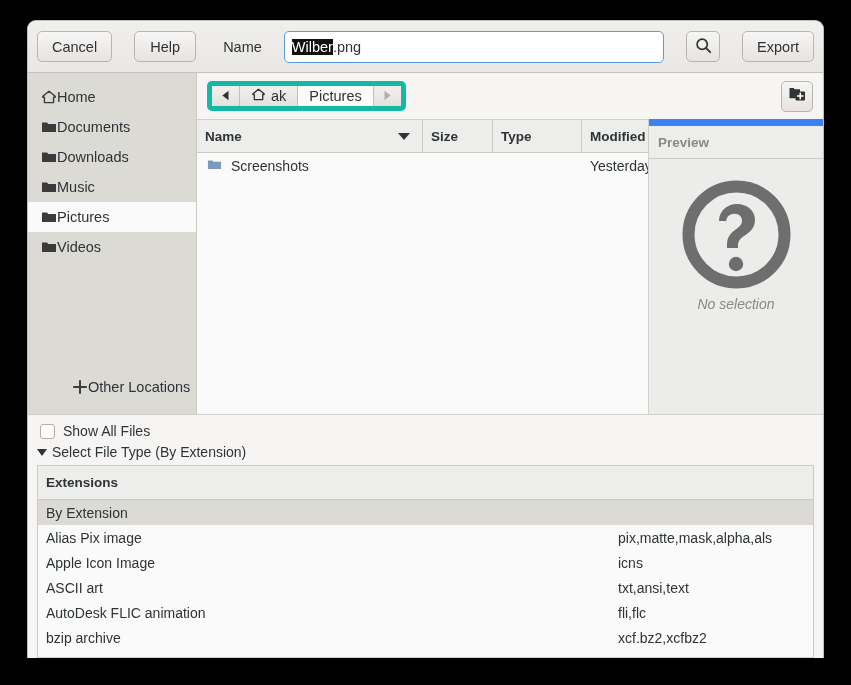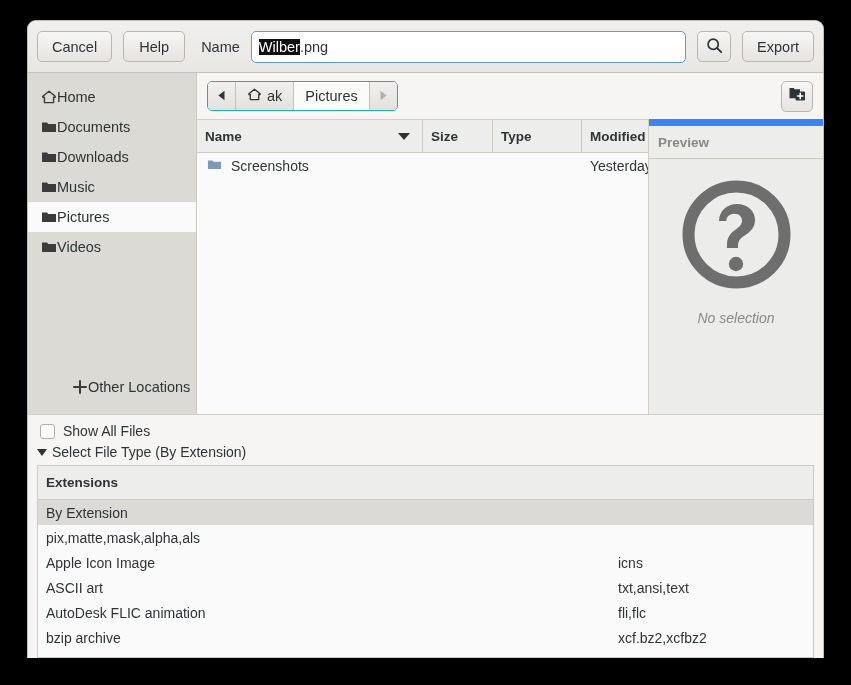--- a/index.html
+++ b/index.html
@@ -26,21 +26,21 @@
   }
 
   
   #headerbar {
     height: 52px;
     background: linear-gradient(180deg,#f1efed 0%,#e9e7e4 100%);
     border-bottom: 1px solid #c6c2bd;
     display: flex;
     align-items: center;
     padding: 0 9px;
-    gap: 11px;
+    gap: 22px;
     flex: none;
   }
   .hbtn {
     height: 31px;
     min-width: 62px;
     padding: 0 14px;
     border: 1px solid #b9b5b0;
     border-radius: 5px;
     background: linear-gradient(180deg,#f7f6f5 0%,#e6e3e0 100%);
     font-size: 14.5px;
@@ -128,21 +128,21 @@
     height: 46px;
     flex: none;
     display: flex;
     align-items: center;
     padding: 0 10px;
     gap: 8px;
   }
   #pathbar {
     display: flex;
     height: 30px;
-    border: 1px solid #14b8a6;
+    border: 5px solid #14b8a6;
     border-radius: 5px;
     overflow: hidden;
     background: #e8e6e3;
   }
   .pb {
     display: flex;
     align-items: center;
     justify-content: center;
     gap: 5px;
     padding: 0 11px;
@@ -223,21 +223,20 @@
     padding: 0 9px;
     font-size: 13.5px; font-weight: bold; color: #8b8986;
     background: #ededeb;
     border-bottom: 1px solid #cdcac4;
   }
   #preview-body {
     flex: 1;
     display: flex; flex-direction: column;
     align-items: center; justify-content: flex-start;
     padding-top: 18px;
-    gap: 14px;
   }
   #no-sel-text { font-size: 14px; font-style: italic; color: #8b8986; }
 
   
   #bottom { flex: 1; display: flex; flex-direction: column; min-height: 0; background: #f6f5f4; }
   #showall-row {
     display: flex; align-items: center; gap: 8px;
     padding: 8px 12px 3px 12px;
     flex: none;
   }
@@ -475,20 +474,21 @@
       <div id="typetable">
         <div id="tt-head">
           <div class="tt-th tt-c2">Extensions</div>
         </div>
         <div id="tt-rows">
           <div class="tt-row selected">
             <div class="tt-r1">By Extension</div>
             <div class="tt-r2"></div>
           </div>
           <div class="tt-row">
+            <div class="tt-r1">Alias Pix image</div>
             <div class="tt-r2">pix,matte,mask,alpha,als</div>
           </div>
           <div class="tt-row">
             <div class="tt-r1">Apple Icon Image</div>
             <div class="tt-r2">icns</div>
           </div>
           <div class="tt-row">
             <div class="tt-r1">ASCII art</div>
             <div class="tt-r2">txt,ansi,text</div>
           </div>

